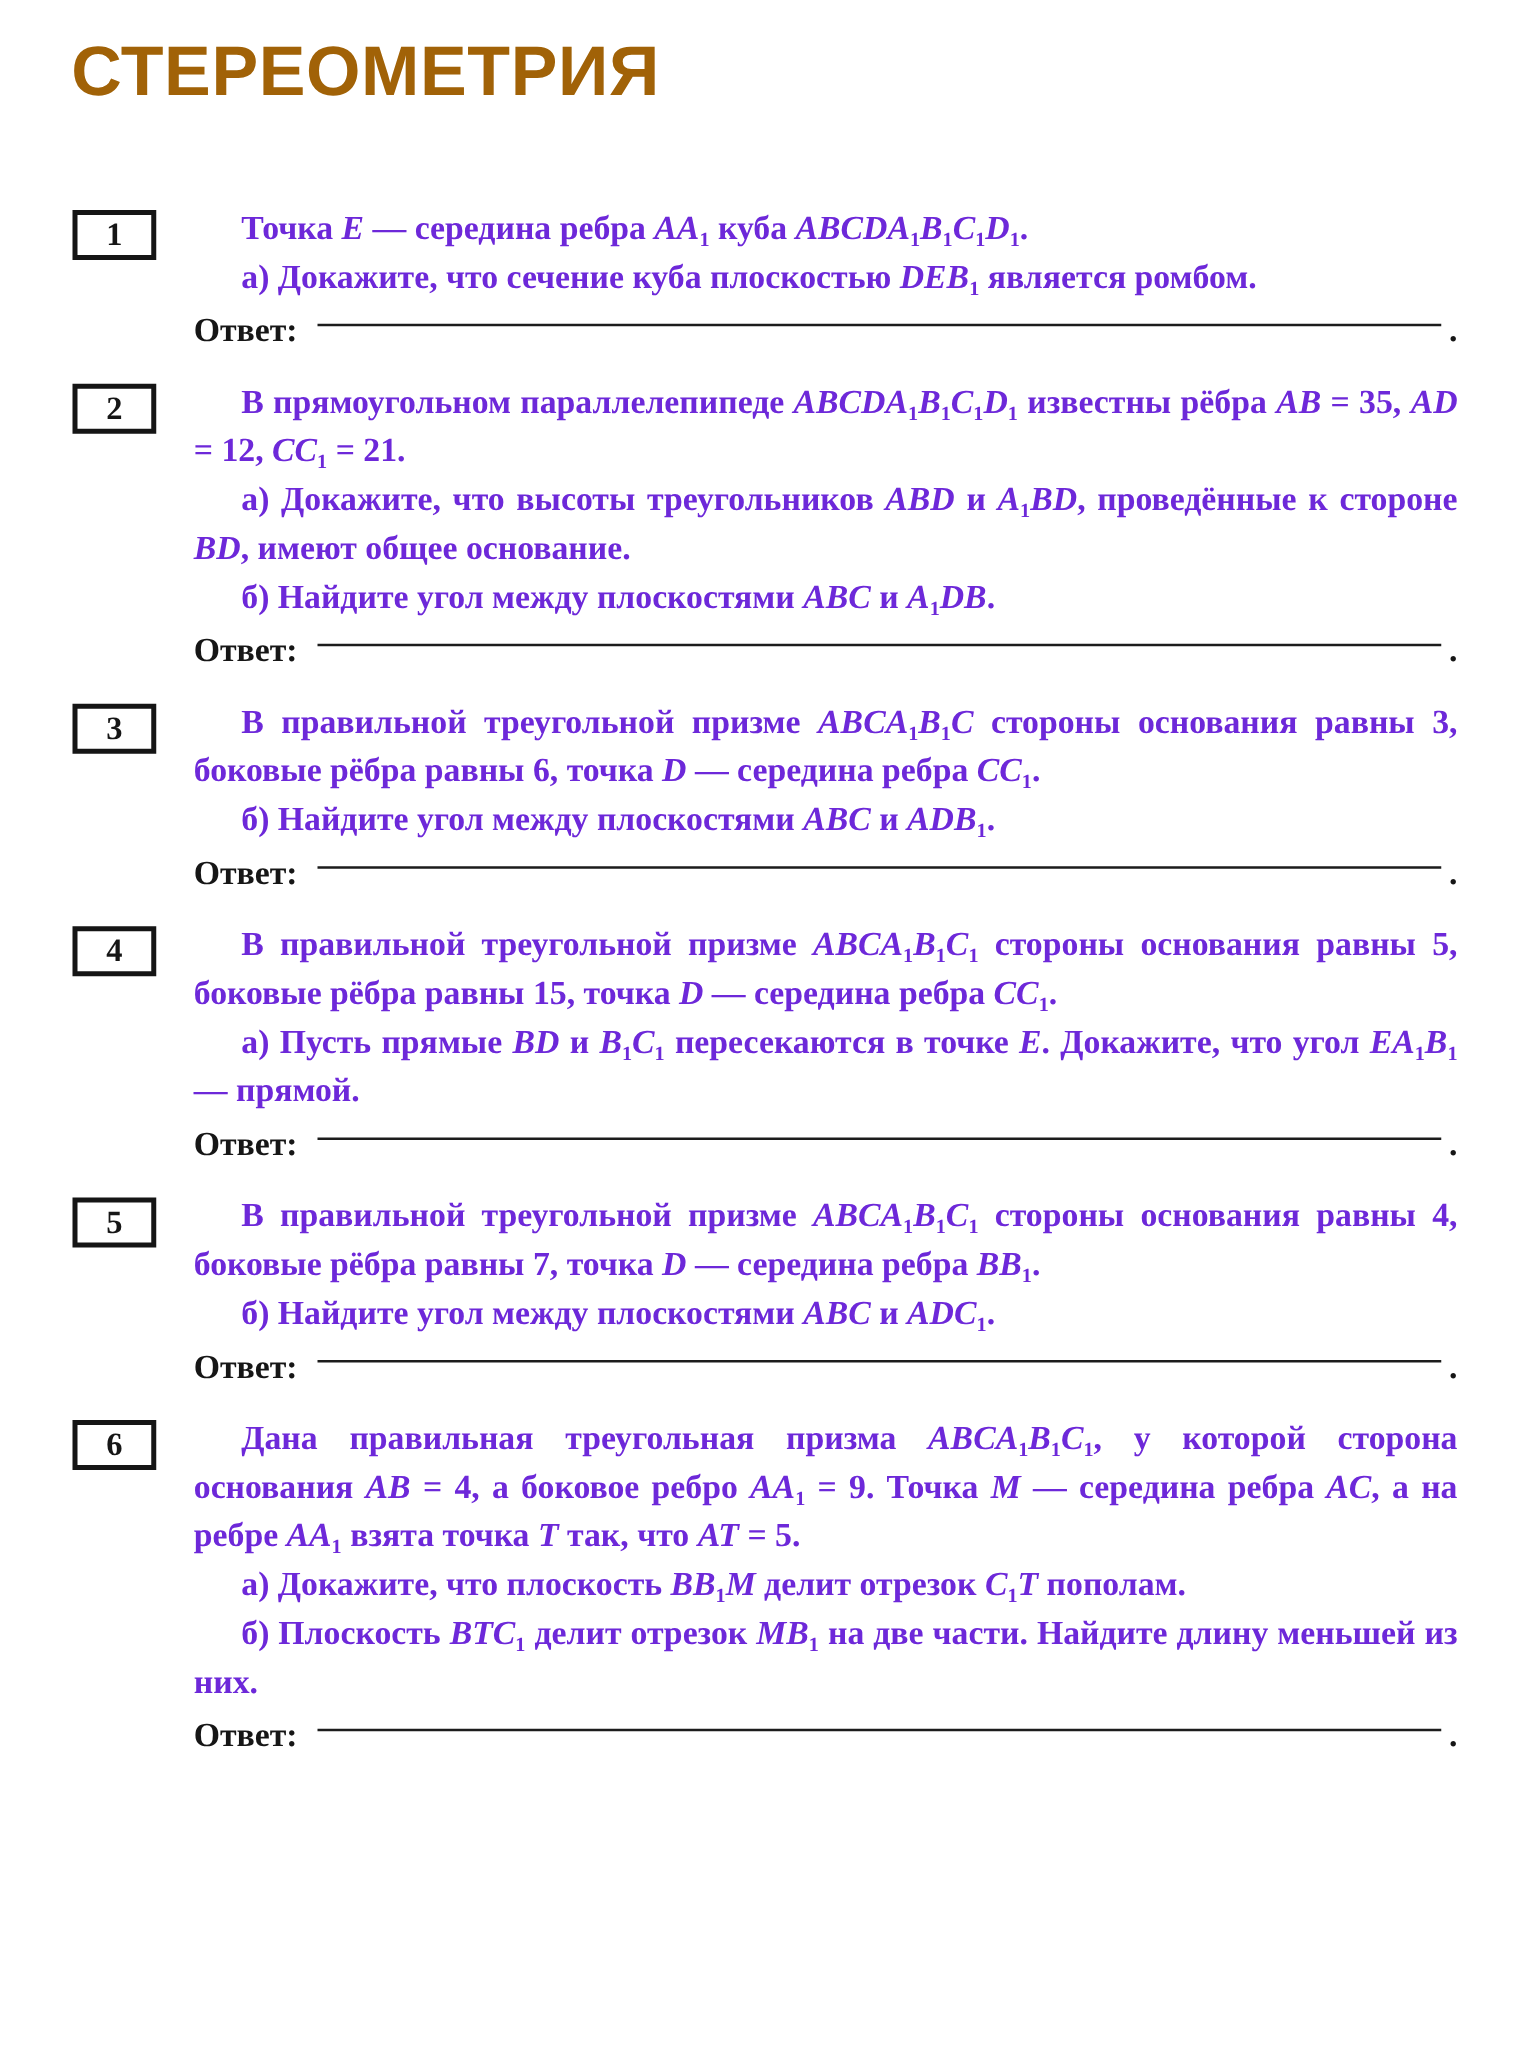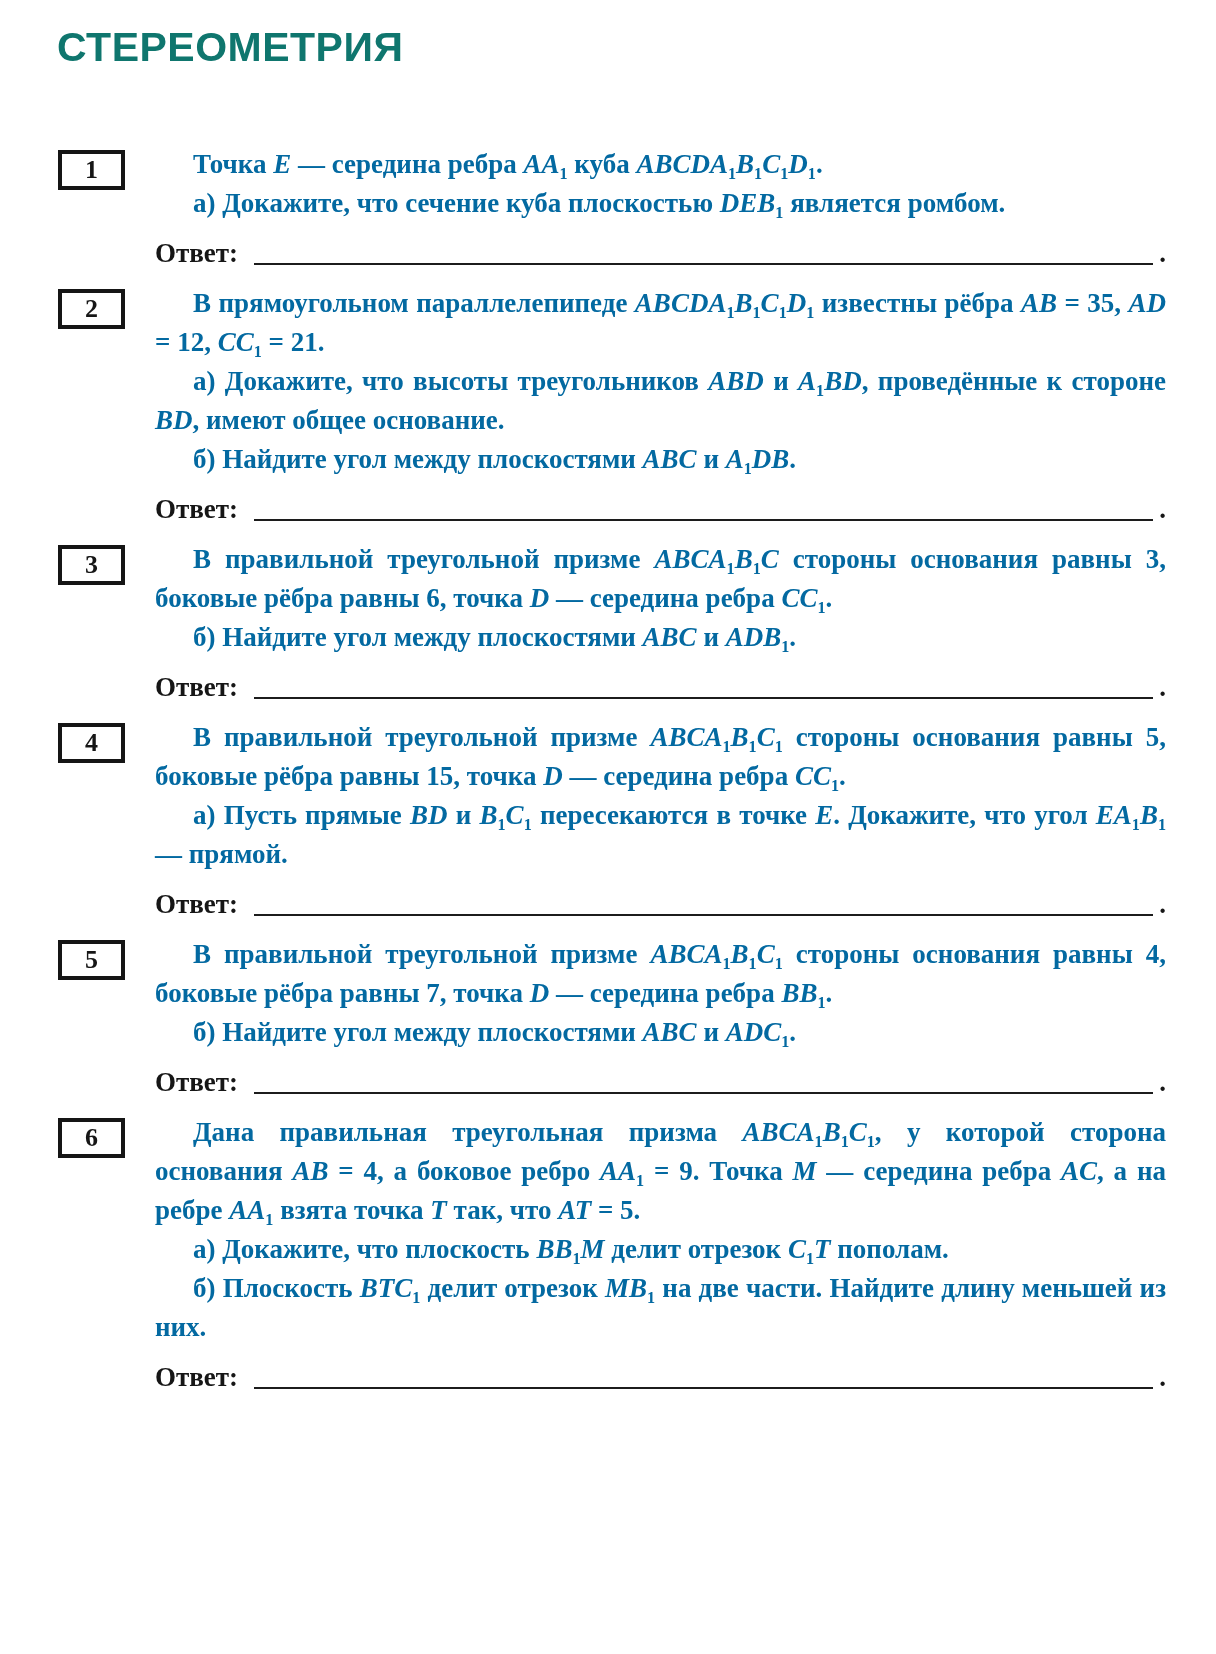--- a/index.html
+++ b/index.html
@@ -16,51 +16,51 @@
     width:1216px; height:1654px;
     background:#ffffff;
     padding:24px 50px 0 155px;
     overflow:hidden;
   }
   .title {
     position:relative;
     left:-98px;
     font-family:"Liberation Sans","DejaVu Sans",sans-serif;
     font-weight:700;
-    font-size:41px;
+    font-size:56px;
     letter-spacing:0.5px;
-    color:#0f766e;
+    color:#a16207;
     margin-bottom:74px;
   }
   .problem { position:relative; }
   .numbox {
     position:absolute;
     left:-97px; top:5px;
     width:67px; height:40px;
     border:4px solid #151515;
     display:flex; align-items:center; justify-content:center;
     font-size:26px;
     background:#ffffff;
   }
   .para {
     font-size:27px;
     line-height:39px;
     text-align:justify;
     text-indent:38px;
-    color:#0369a1;
+    color:#6d28d9;
   }
   .m { font-style:italic; }
   sub {
     font-size:0.6em;
     line-height:0;
     vertical-align:-0.35em;
     font-style:normal;
   }
   .answer {
-    display:flex; align-items:flex-end;
+    display:flex; 
     height:36px;
     margin:10px 0 15px 0;
     font-size:27px;
   }
   .alabel { line-height:1; padding-bottom:2px; white-space:nowrap; }
   .aline {
     flex:1;
     border-bottom:2px solid #1c1c1c;
     margin:0 6px 4px 16px;
     height:10px;

